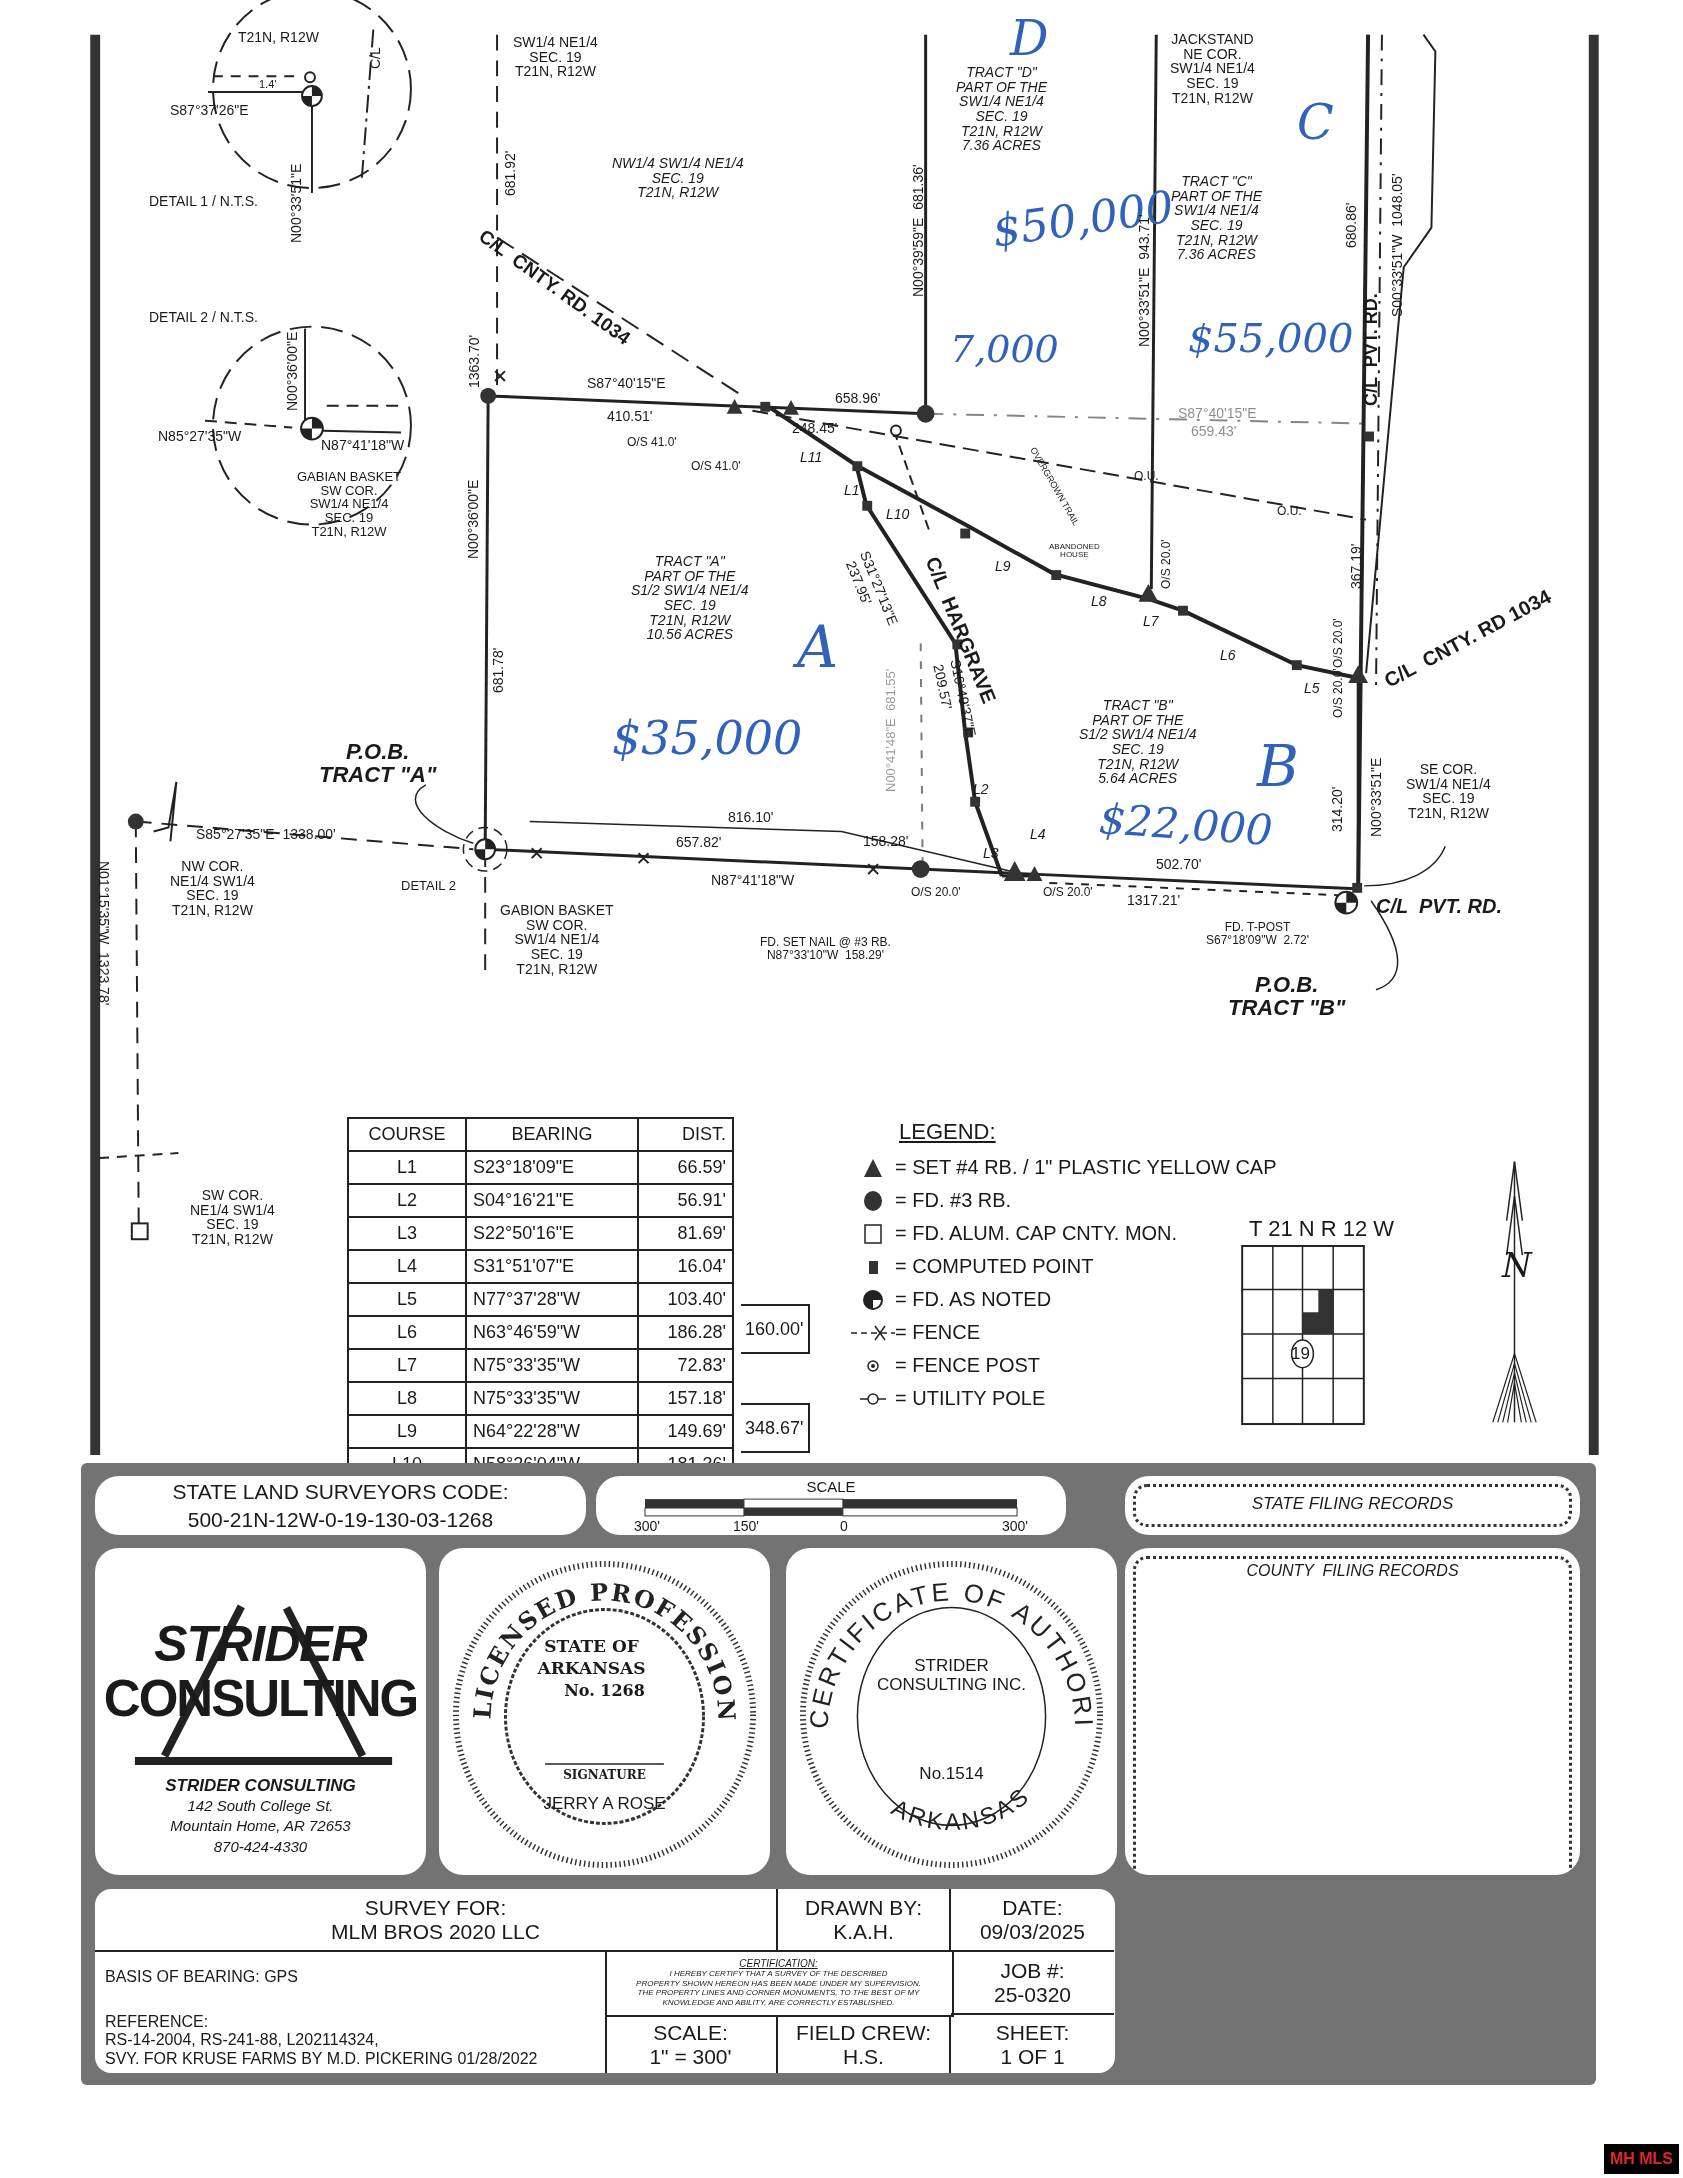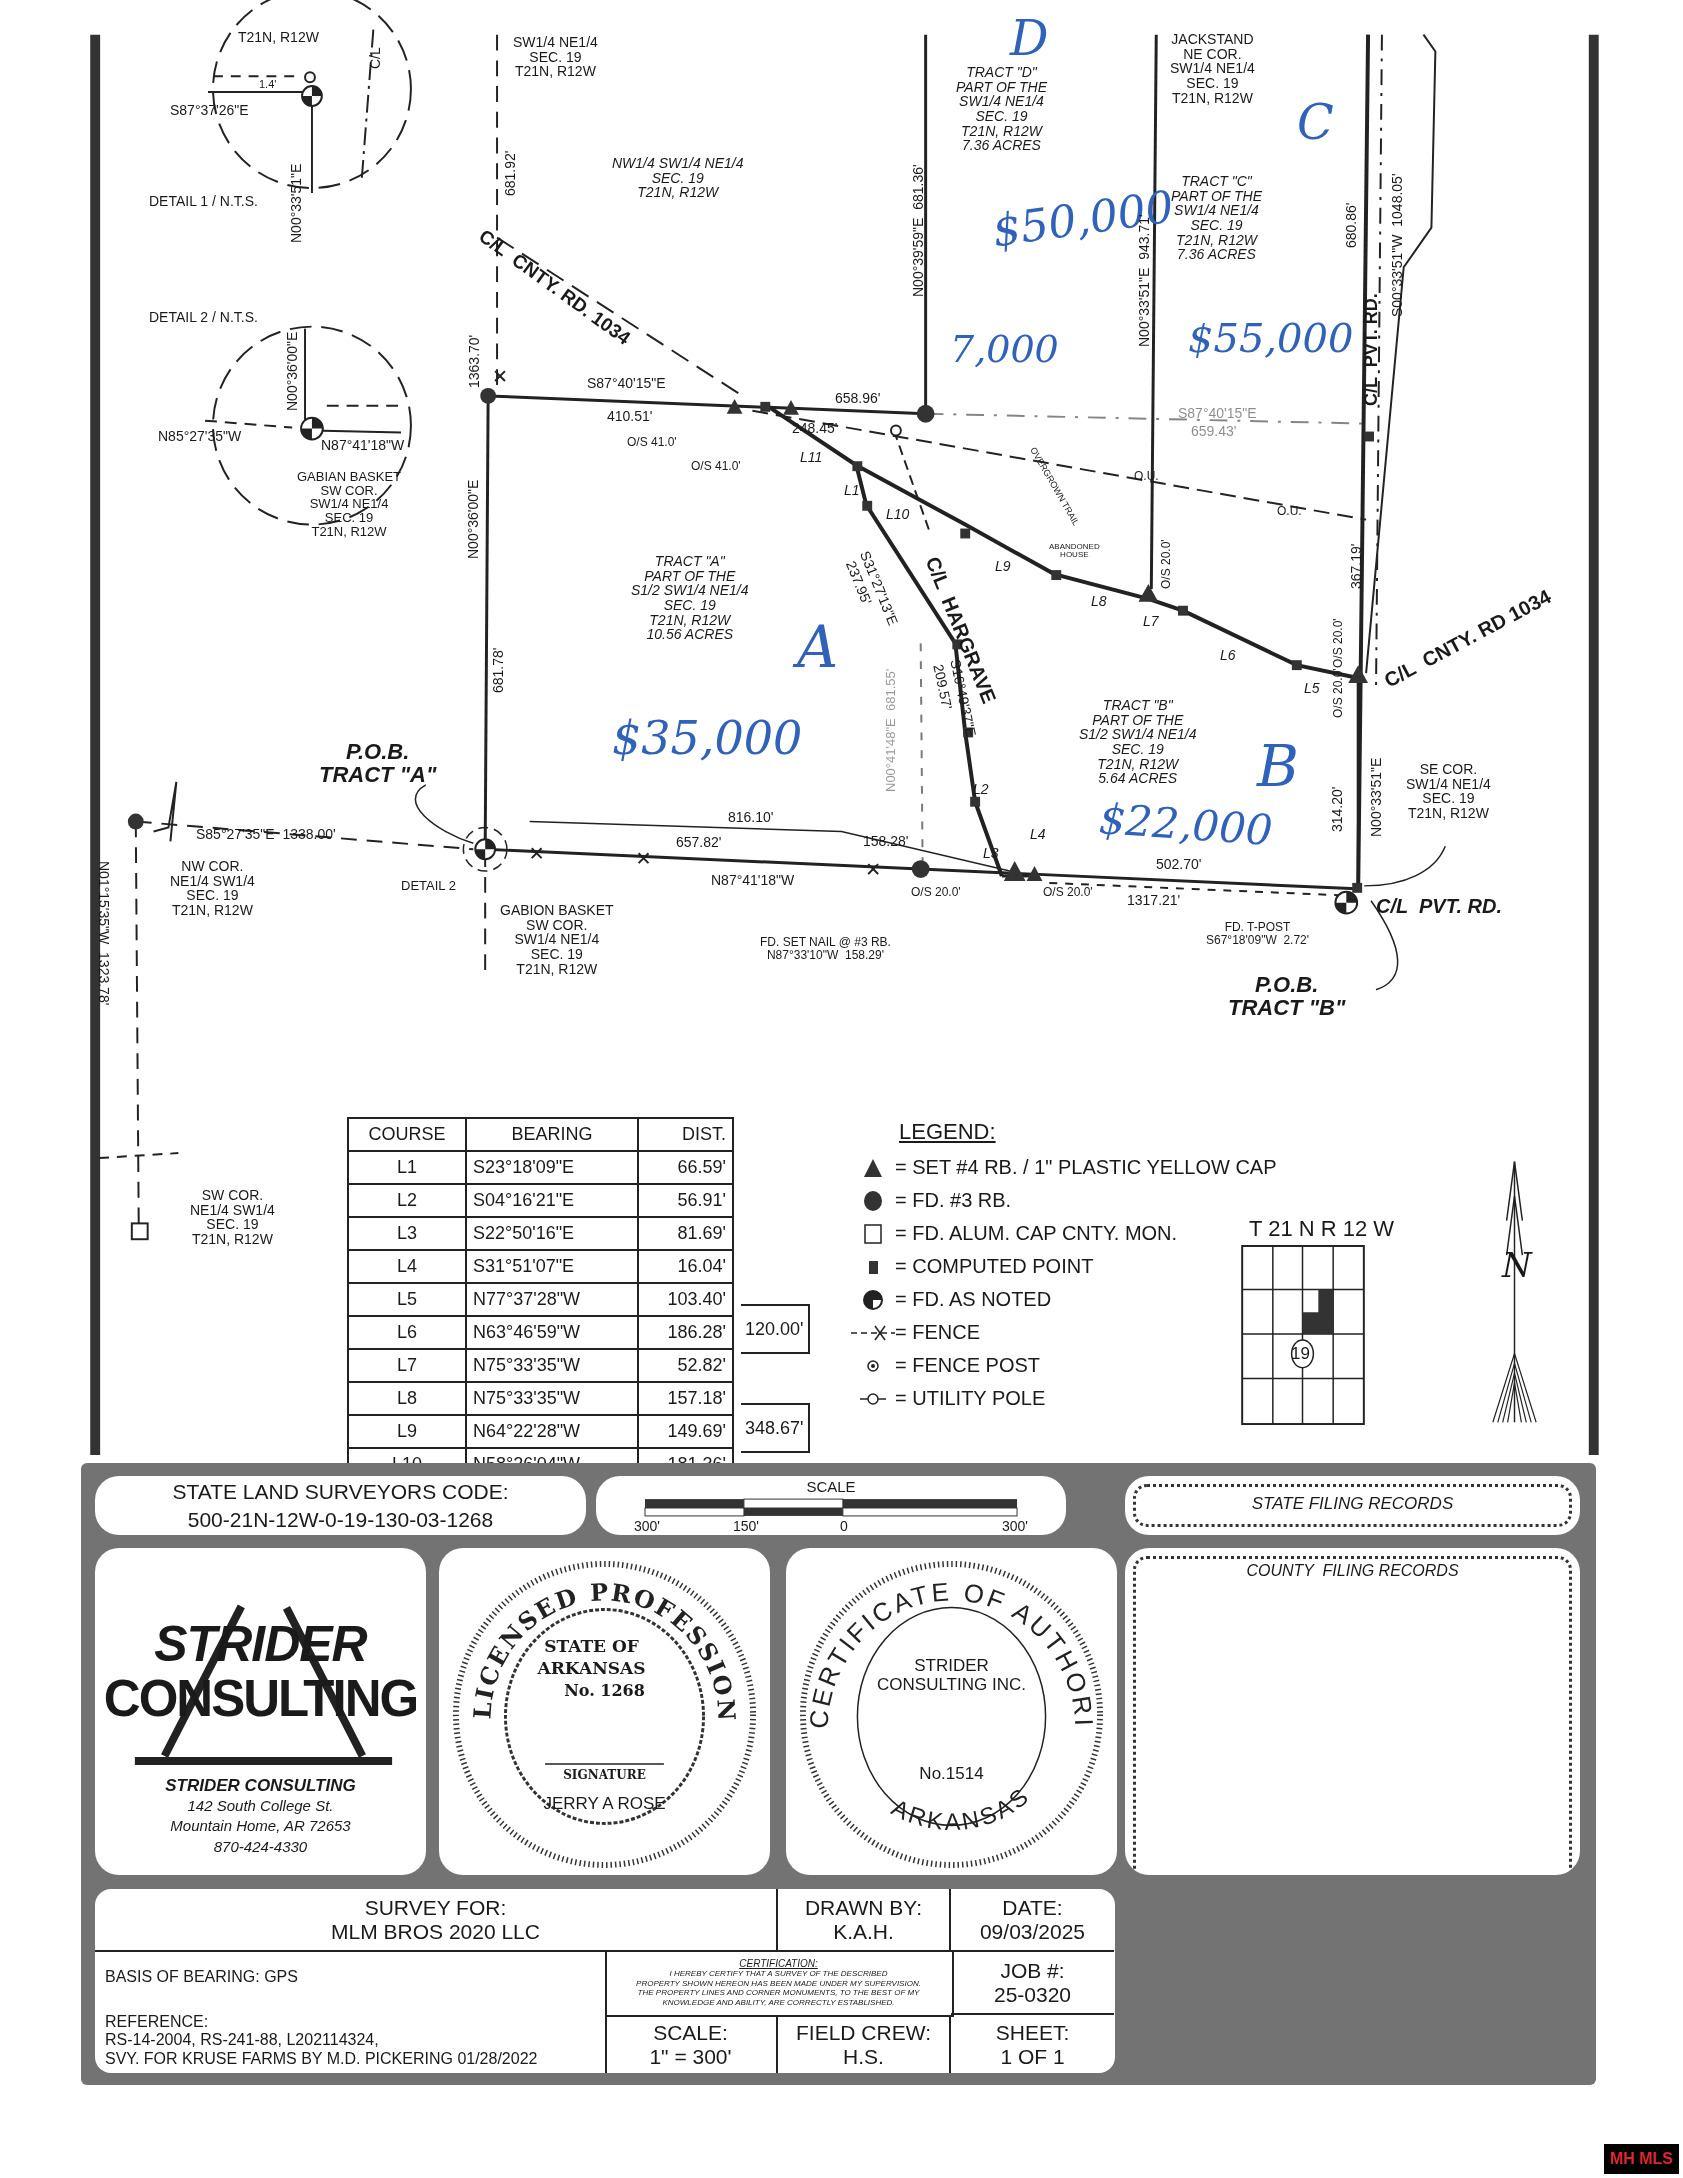--- a/index.html
+++ b/index.html
@@ -346,21 +346,21 @@
         <td class="c3">103.40'</td>
       </tr>
     <tr>
         <td class="c1">L6</td>
         <td class="c2">N63°46'59"W</td>
         <td class="c3">186.28'</td>
       </tr>
     <tr>
         <td class="c1">L7</td>
         <td class="c2">N75°33'35"W</td>
-        <td class="c3">52.82'</td>
+        <td class="c3">72.83'</td>
       </tr>
     <tr>
         <td class="c1">L8</td>
         <td class="c2">N75°33'35"W</td>
         <td class="c3">157.18'</td>
       </tr>
     <tr>
         <td class="c1">L9</td>
         <td class="c2">N64°22'28"W</td>
         <td class="c3">149.69'</td>
@@ -370,21 +370,21 @@
         <td class="c2">N58°26'04"W</td>
         <td class="c3">181.36'</td>
       </tr>
     <tr>
         <td class="c1">L11</td>
         <td class="c2">N58°26'04"W</td>
         <td class="c3">167.31'</td>
       </tr>
   </tbody>
 </table>
-<div class="subtotal" style="left:741px;top:1304px;height:46px;line-height:46px">120.00'</div>
+<div class="subtotal" style="left:741px;top:1304px;height:46px;line-height:46px">160.00'</div>
 <div class="subtotal" style="left:741px;top:1403px;height:46px;line-height:46px">348.67'</div>
 
 <div class="legend">
   <div class="legend-title">LEGEND:</div>
   <div class="legend-row">
     <span class="legend-sym">
         <svg width="22" height="22" viewBox="0 0 22 22">
           <polygon points="11,2 20,20 2,20" fill="#333"></polygon>
         </svg>
       </span>

